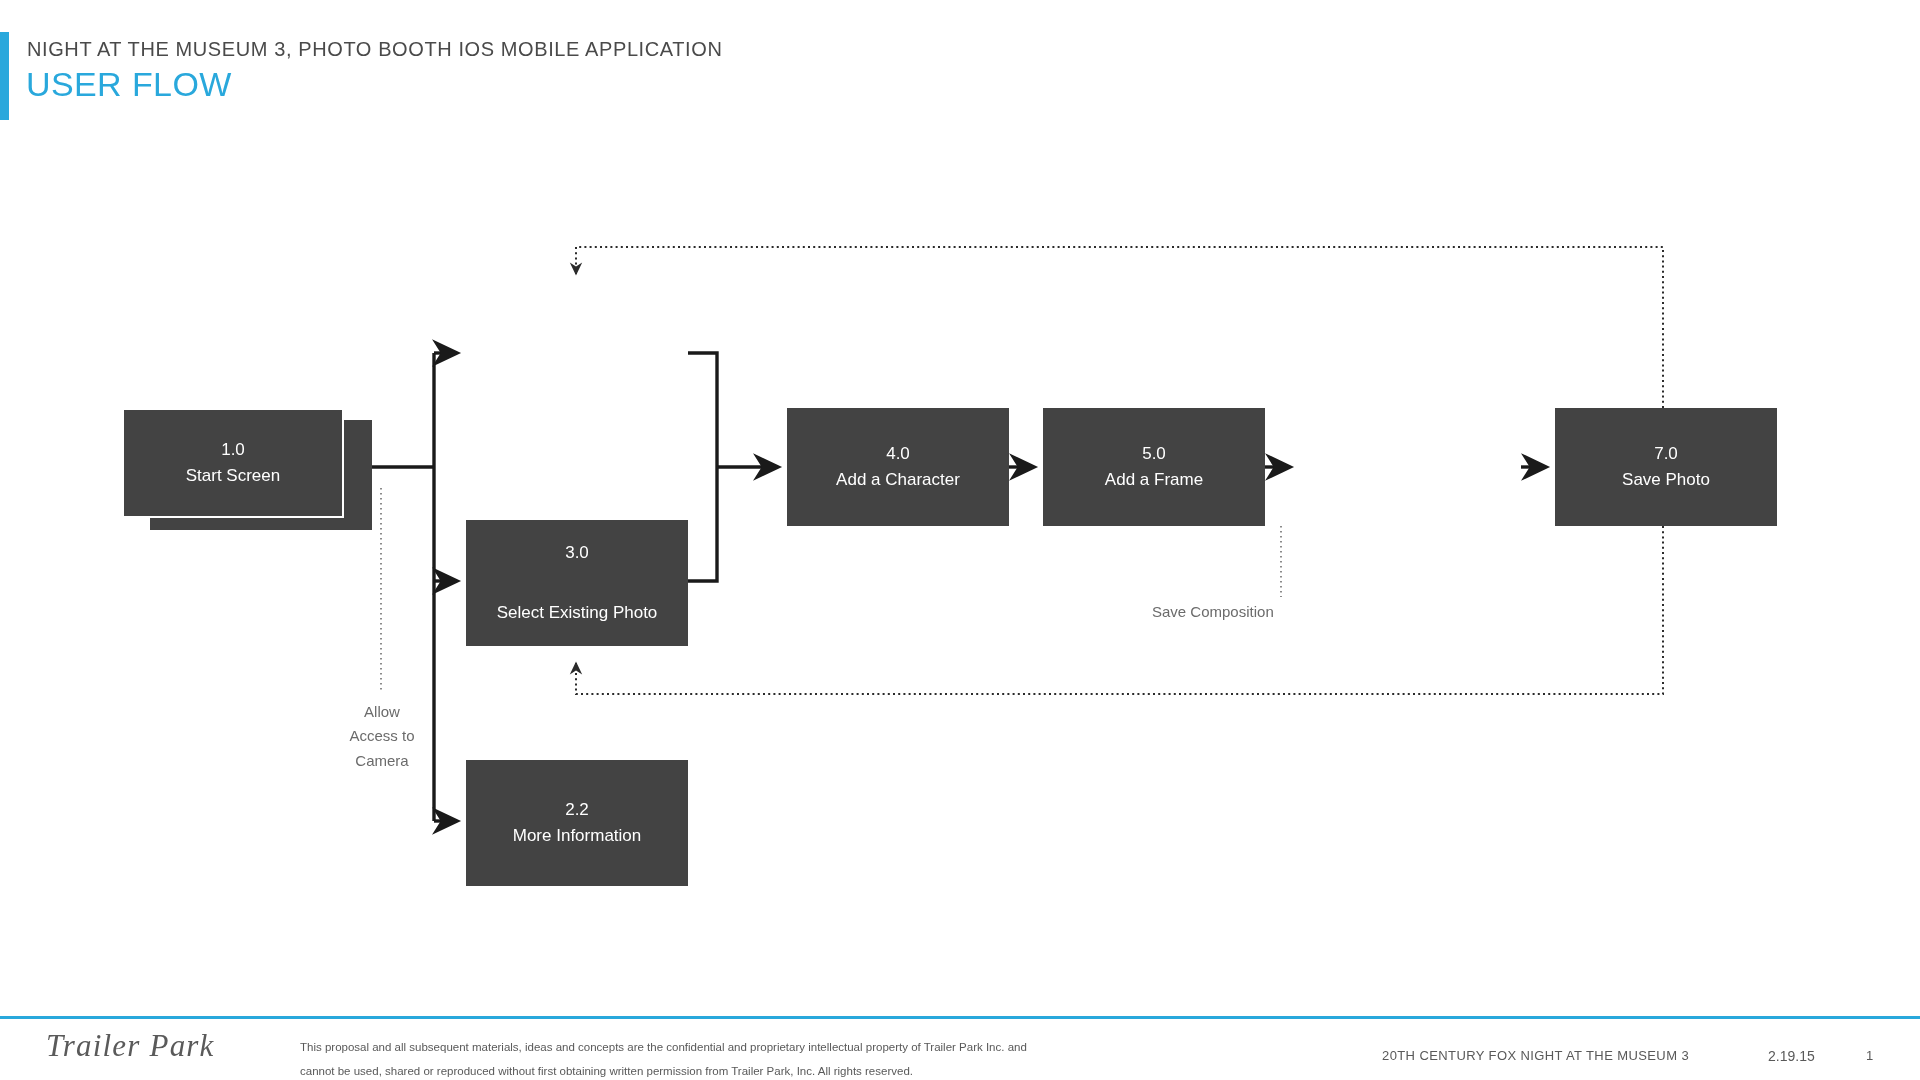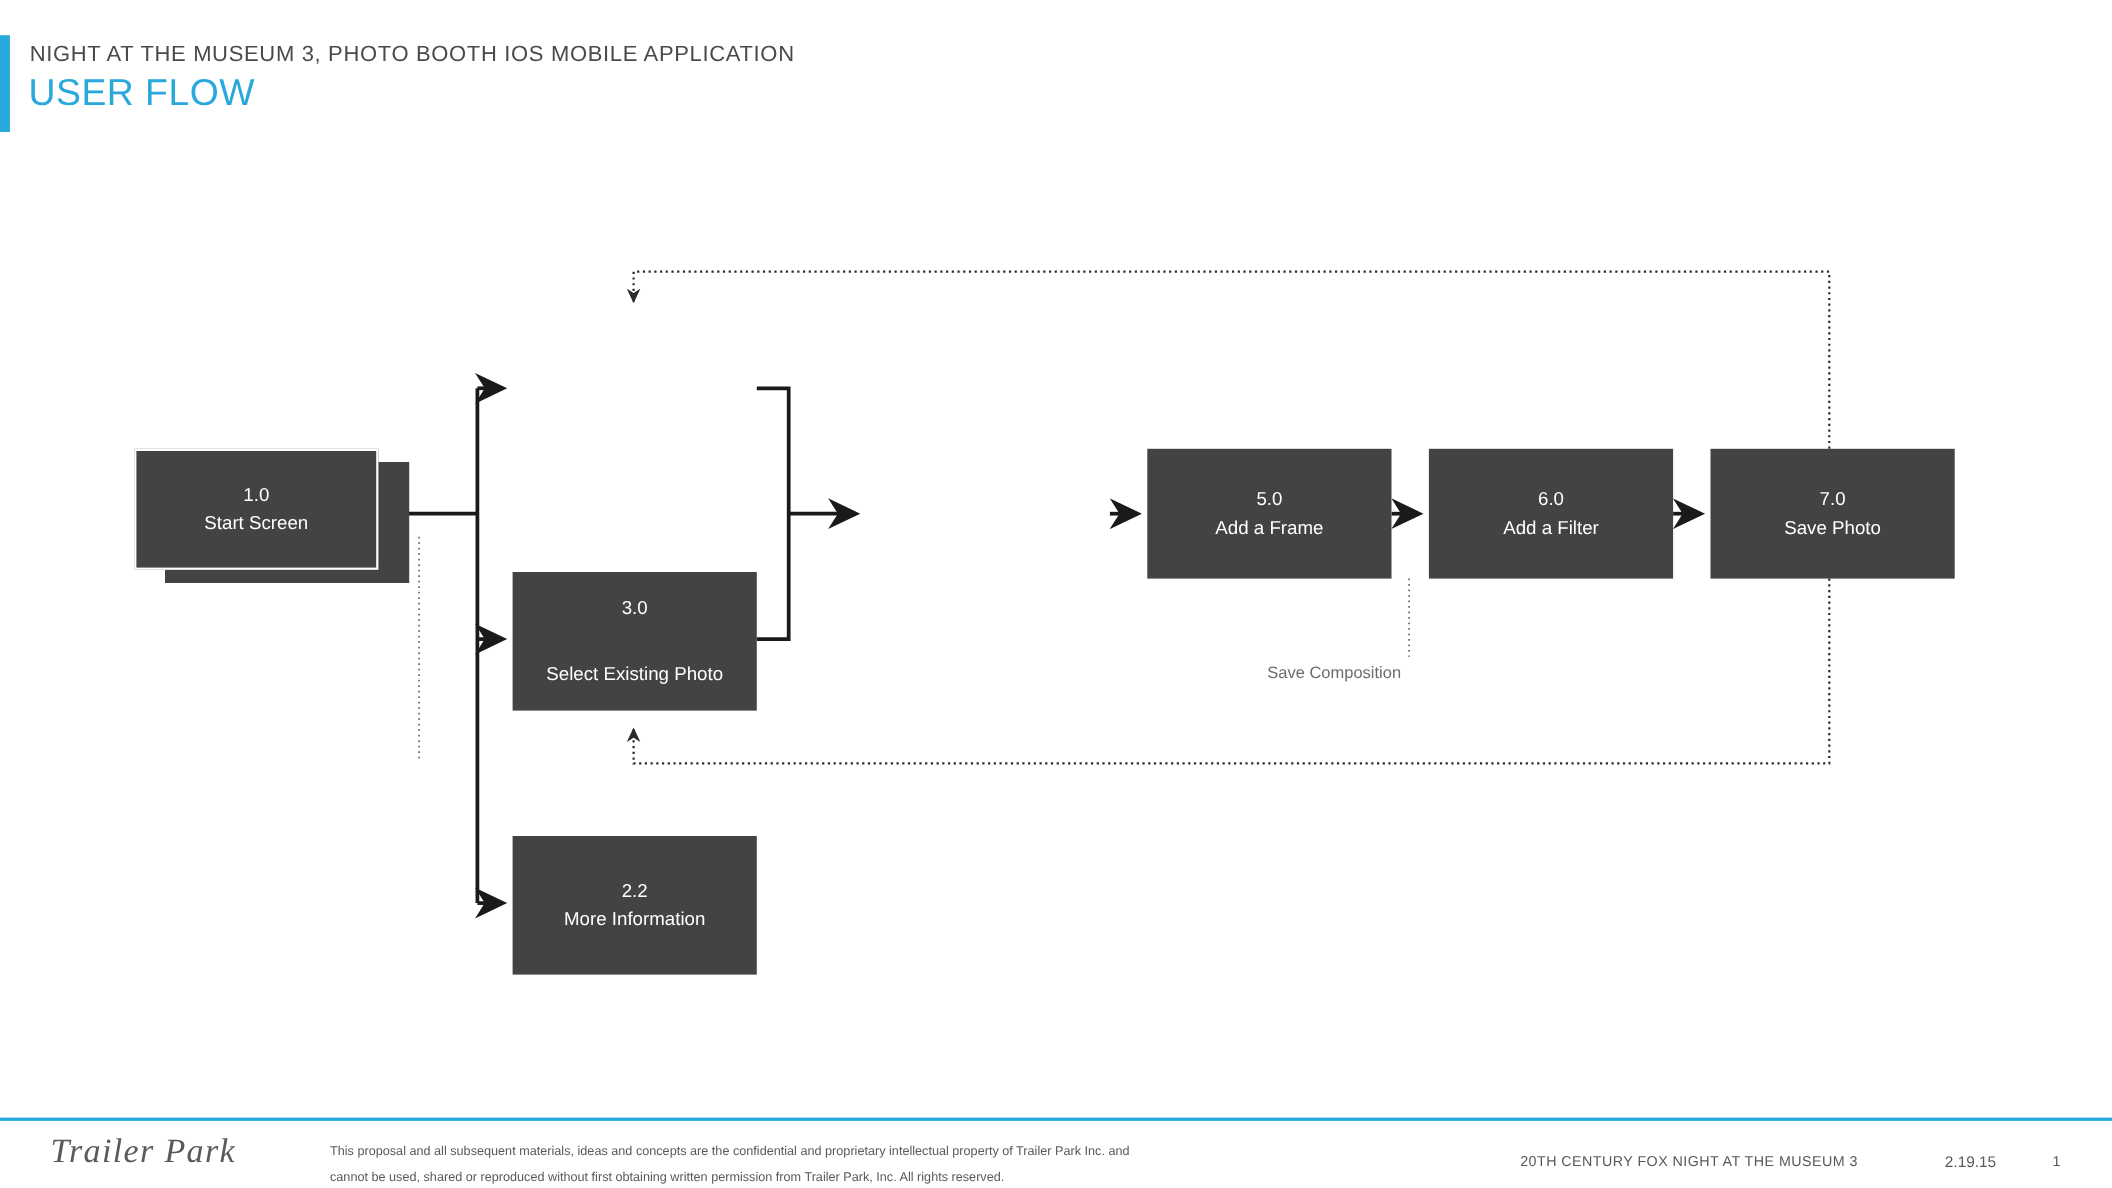--- a/index.html
+++ b/index.html
@@ -141,36 +141,39 @@
     <div class="node" style="left:466px; top:520px; width:222px; height:126px;gap:34px;">
       <span class="nid">3.0</span>
       <span class="nlabel">Select Existing Photo</span>
     </div>
 
     <div class="node" style="left:466px; top:760px; width:222px; height:126px;">
       <span class="nid">2.2</span>
       <span class="nlabel">More Information</span>
     </div>
 
+    <div class="node" style="left:787px; top:408px; width:222px; height:118px;">
+      <span class="nid">4.0</span>
+      <span class="nlabel">Add a Character</span>
+    </div>
 
     <div class="node" style="left:1043px; top:408px; width:222px; height:118px;">
       <span class="nid">5.0</span>
       <span class="nlabel">Add a Frame</span>
     </div>
 
-    <div class="node" style="left:1299px; top:408px; width:222px; height:118px;">
-      <span class="nid">6.0</span>
-      <span class="nlabel">Add a Filter</span>
-    </div>
 
     <div class="node" style="left:1555px; top:408px; width:222px; height:118px;">
       <span class="nid">7.0</span>
       <span class="nlabel">Save Photo</span>
     </div>
 
+    <div class="note" style="left:322px; top:700px; width:120px; white-space:pre-line;">Allow
+Access to
+Camera</div>
     <div class="note" style="left:1152px; top:600px; width:260px; text-align:left;">Save Composition</div>
   </div>
 
   <div class="footer-rule"></div>
   <div class="tp-logo">Trailer Park</div>
   <div class="legal">This proposal and all subsequent materials, ideas and concepts are the confidential and proprietary intellectual property of Trailer Park Inc. and cannot be used, shared or reproduced without first obtaining written permission from Trailer Park, Inc.  All rights reserved.</div>
   <div class="foot-project">20TH CENTURY FOX NIGHT AT THE MUSEUM 3</div>
   <div class="foot-date">2.19.15</div>
   <div class="foot-page">1</div>
 

